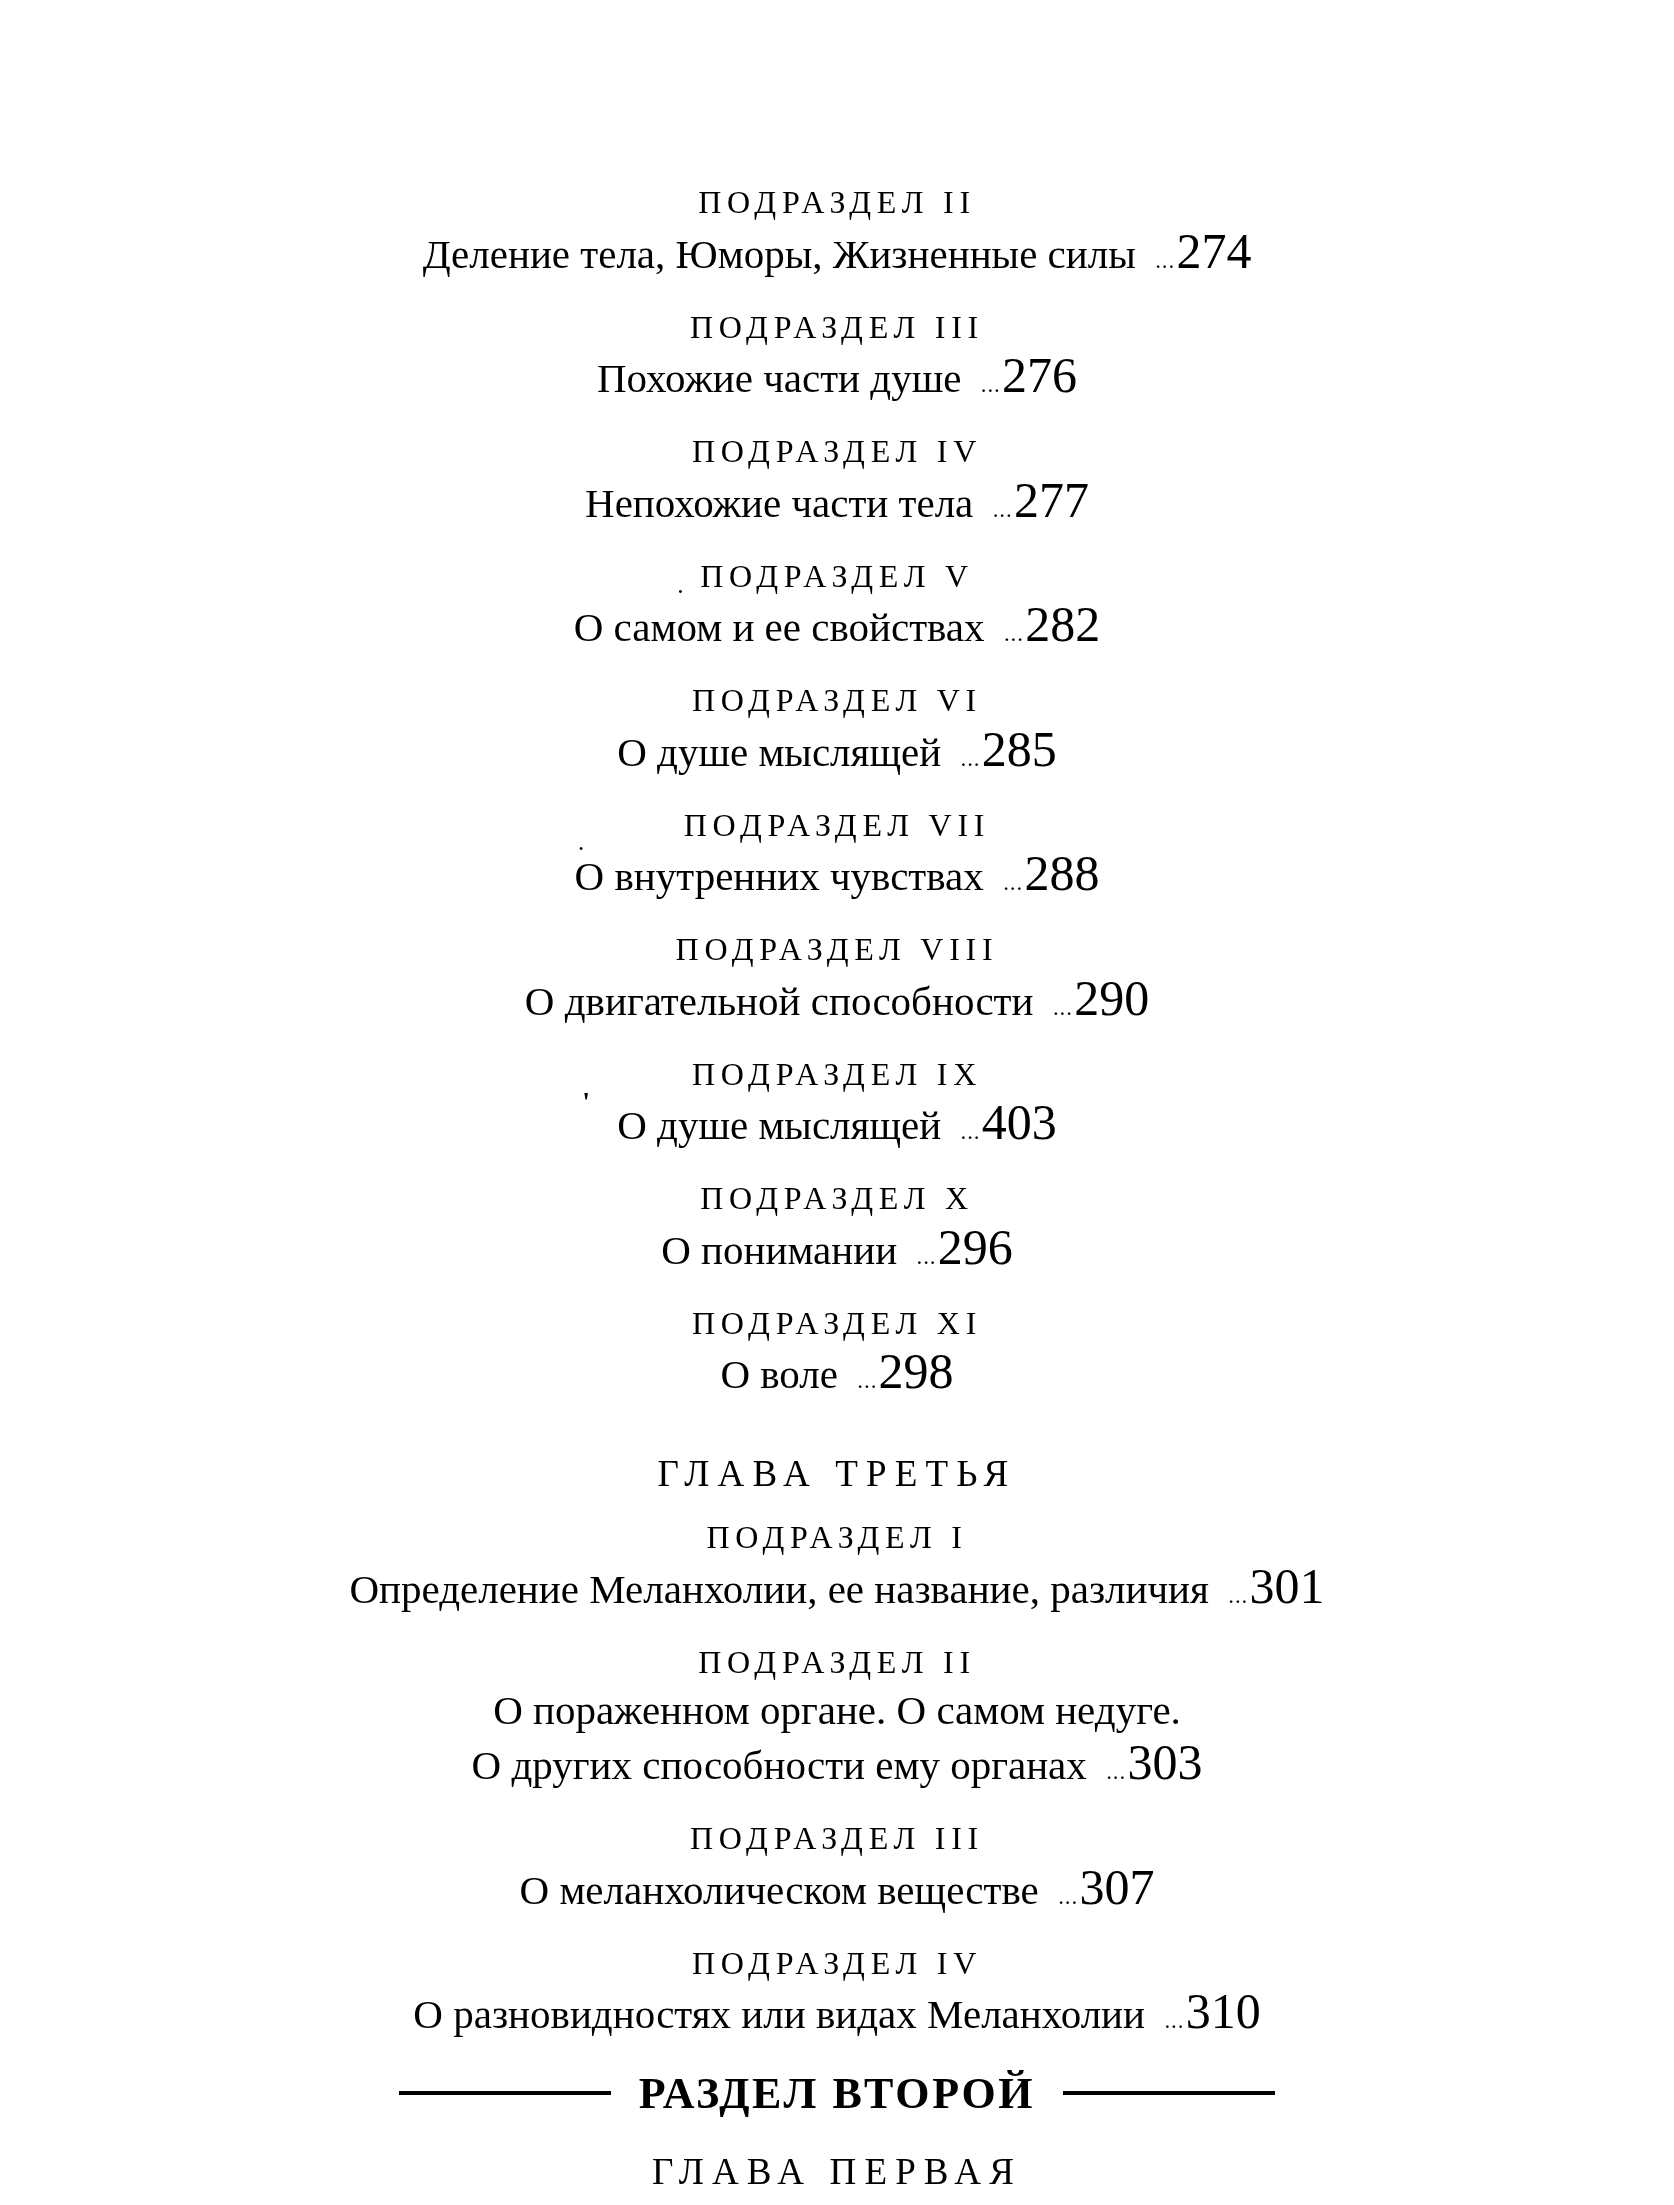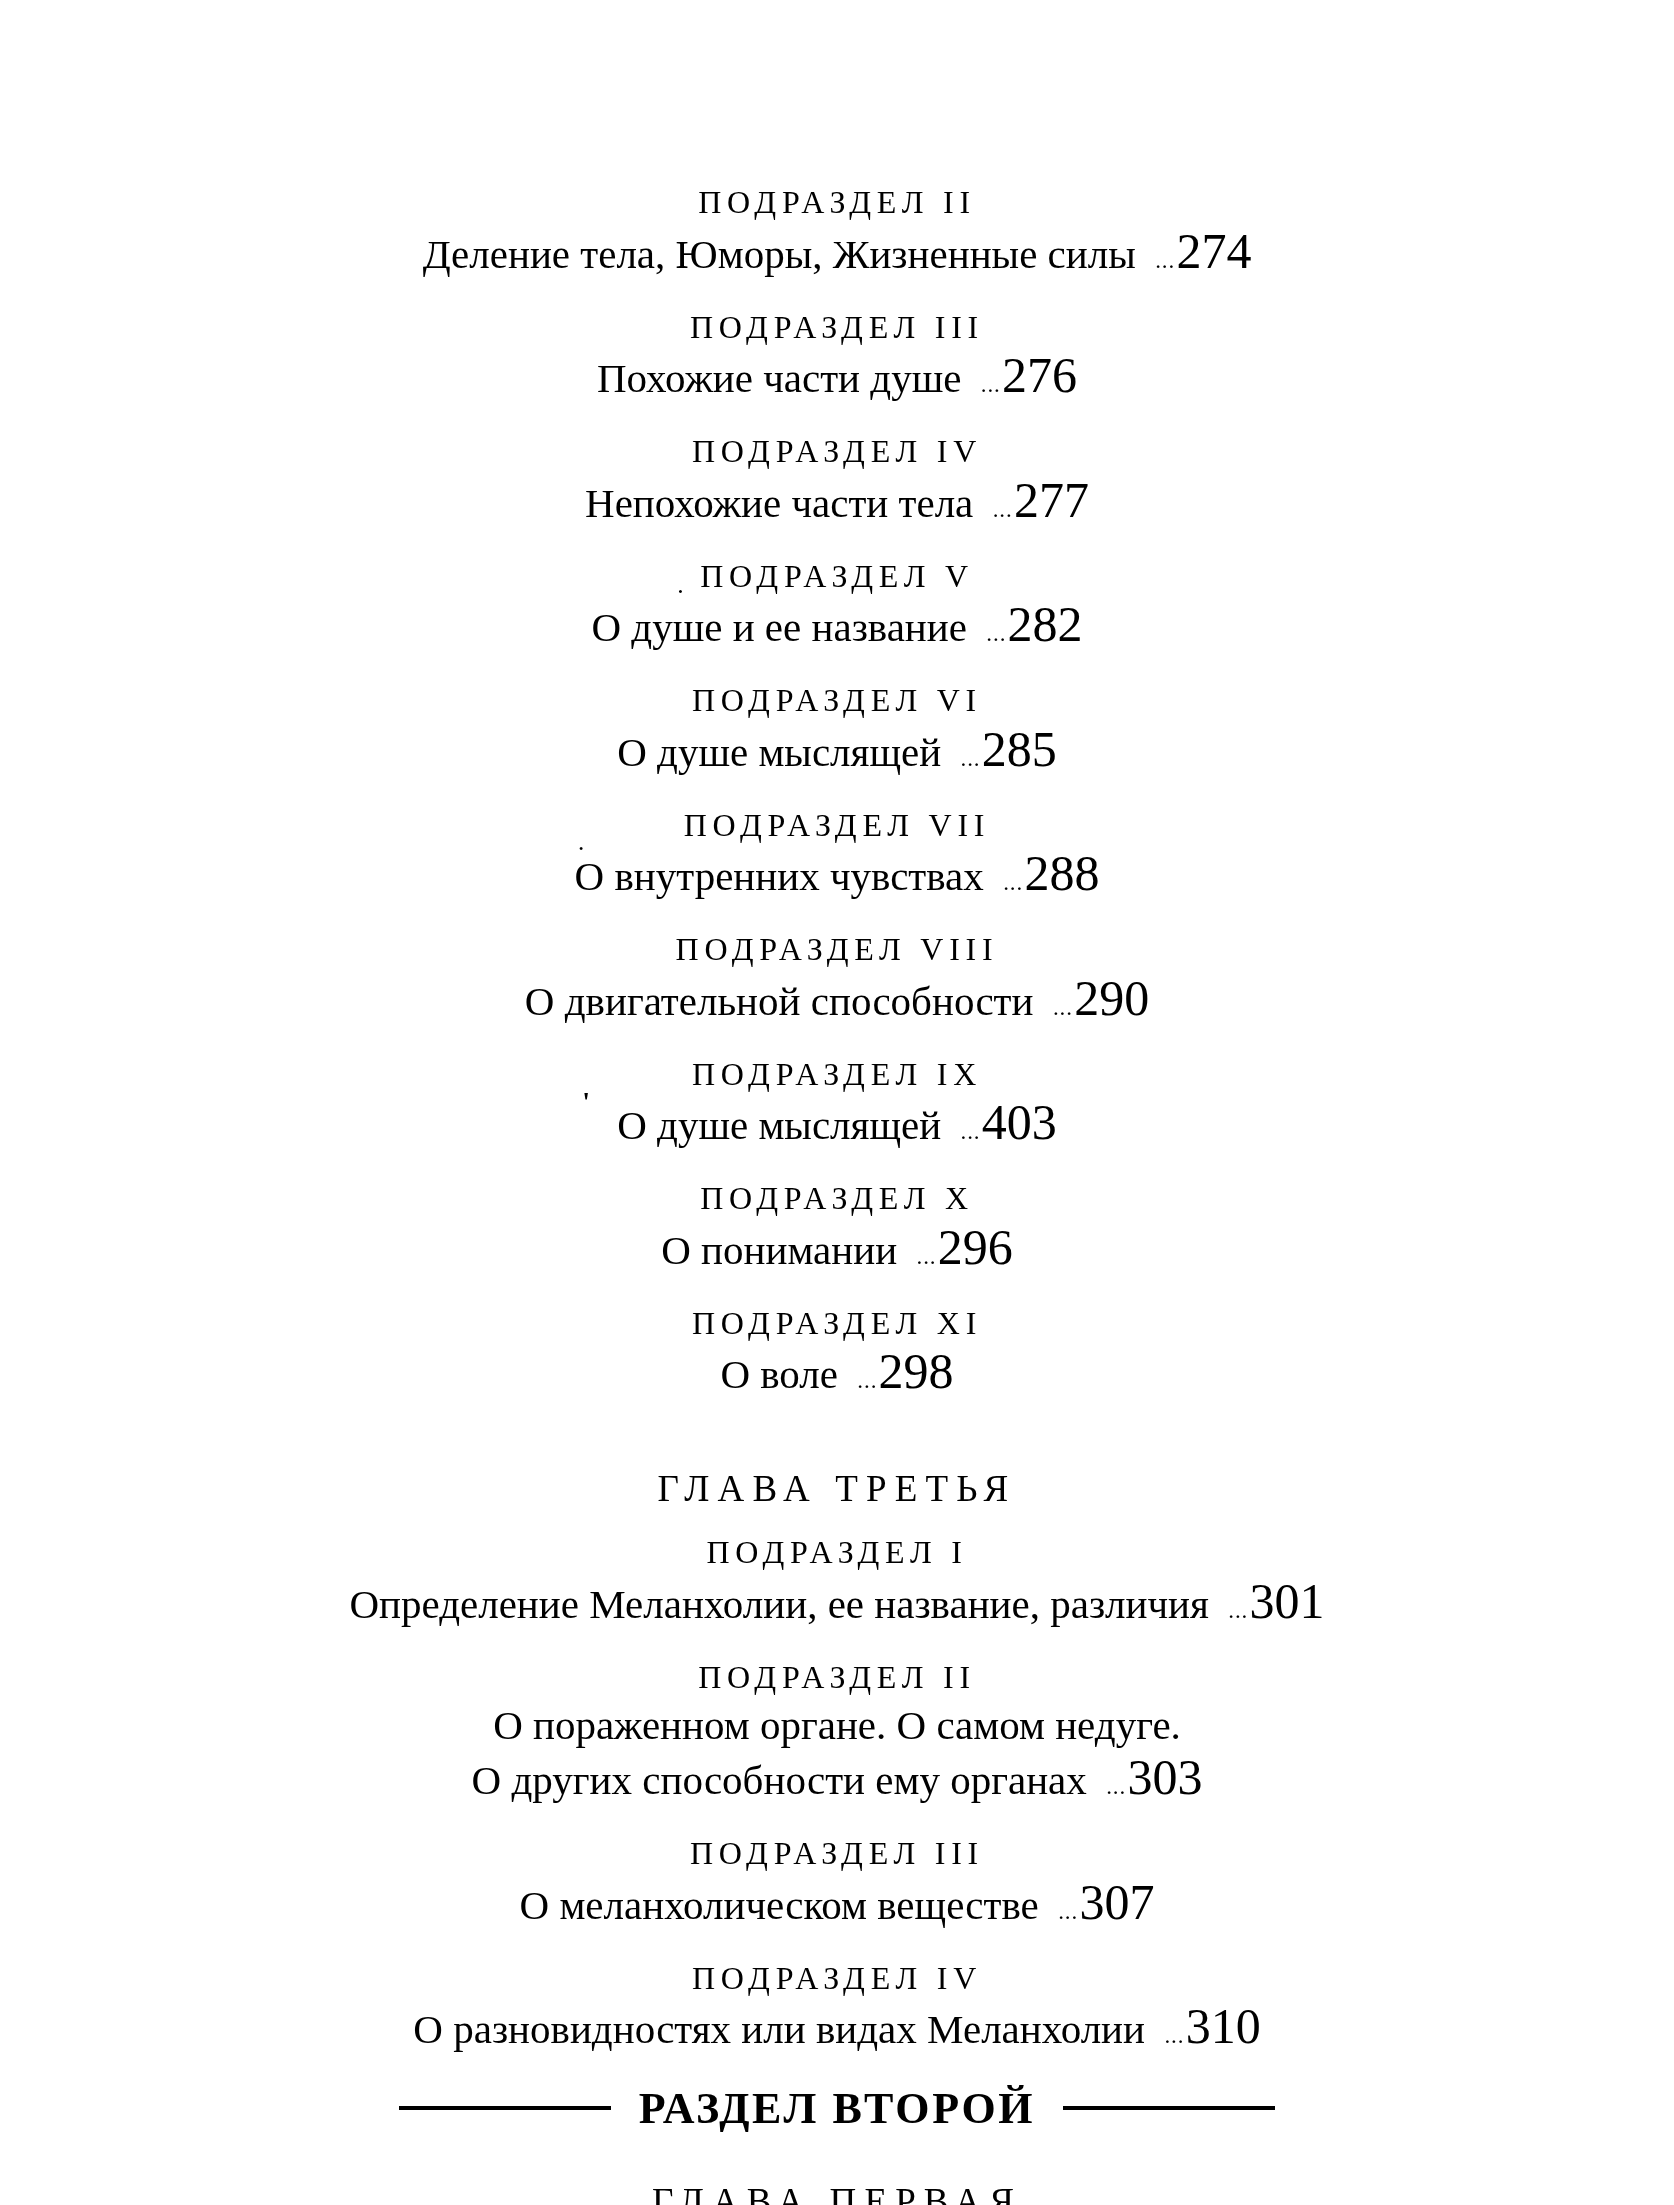--- a/index.html
+++ b/index.html
@@ -56,21 +56,21 @@
     margin-right: 1.3px;
   }
   .pagenum {
     font-size: 50px;
   }
   .chapter-heading {
     font-size: 37px;
     line-height: 51px;
     letter-spacing: 0.22em;
     white-space: nowrap;
-    margin-top: 34px;
+    margin-top: 19px;
     margin-bottom: 20px;
     font-family: Liberation Serif, serif;
   }
   .section-heading {
     display: flex;
     align-items: center;
     margin-top: -3.5px;
     margin-bottom: 6px;
   }
   .section-title {
@@ -132,21 +132,21 @@
         <div class="sub-label">ПОДРАЗДЕЛ IV</div>
         <div class="entry-line">
           <span class="entry-text">Непохожие части тела</span>
           <span class="leader">...</span>
           <span class="pagenum">277</span>
         </div>
       </div>
       <div class="toc-entry">
         <div class="sub-label">ПОДРАЗДЕЛ V<span class="mark mark-label-left">.</span></div>
         <div class="entry-line">
-          <span class="entry-text">О душе и ее название</span>
+          <span class="entry-text">О самом и ее свойствах</span>
           <span class="leader">...</span>
           <span class="pagenum">282</span>
         </div>
       </div>
       <div class="toc-entry">
         <div class="sub-label">ПОДРАЗДЕЛ VI</div>
         <div class="entry-line">
           <span class="entry-text">О душе мыслящей</span>
           <span class="leader">...</span>
           <span class="pagenum">285</span>

